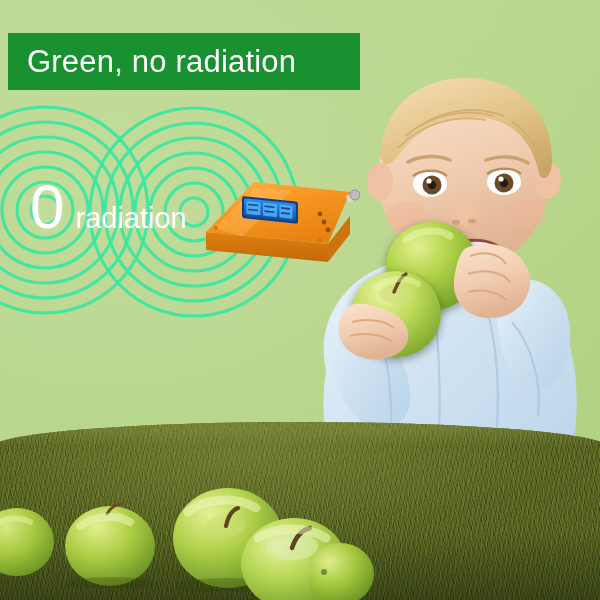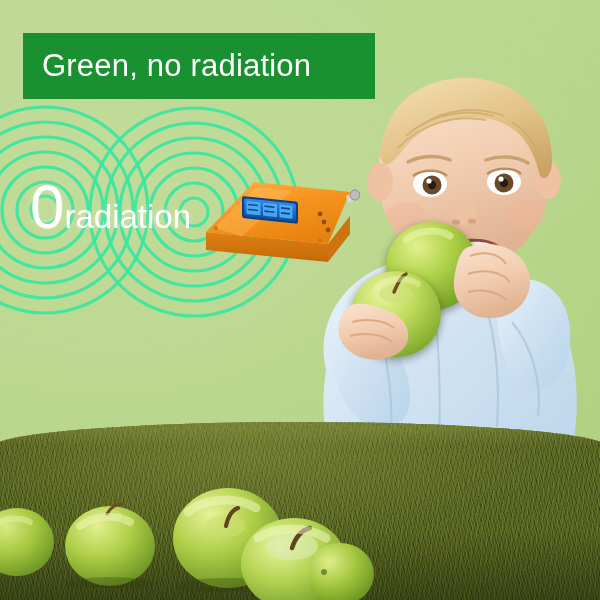--- a/index.html
+++ b/index.html
@@ -50,22 +50,22 @@
   .grass-fringe{
     position:absolute;left:-10px;right:-10px;top:-7px;height:18px;
     background-image:
       repeating-linear-gradient(80deg, #646f2a 0 1px, rgba(0,0,0,0) 1px 3px),
       repeating-linear-gradient(100deg, #4e591d 0 1px, rgba(0,0,0,0) 1px 4px);
     filter:blur(.3px);
   }
 
   
   .banner{
-    position:absolute;left:23px;top:33px;
-    width:352px;height:66px;
+    position:absolute;left:8px;top:33px;
+    width:352px;height:57px;
     background:#1a9131;
     display:flex;align-items:center;
   }
   .banner-text{
     color:#ffffff;
     font-size:31px;
     letter-spacing:.2px;
     padding-left:19px;
     white-space:nowrap;
     font-weight:400;
@@ -76,21 +76,21 @@
 
   
   .zero-wrap{
     position:absolute;left:30px;top:176px;
     display:flex;align-items:baseline;
     color:#ffffff;
     text-shadow:0 0 6px rgba(255,255,255,.25);
     white-space:nowrap;
   }
   .zero-big{font-size:62px;line-height:1;font-weight:300;letter-spacing:-1px;}
-  .zero-rest{font-size:33px;line-height:1;font-weight:300;margin-left:1px;}
+  .zero-rest{font-size:29px;line-height:1;font-weight:300;margin-left:12px;}
 
   
   .device{position:absolute;left:200px;top:160px;width:160px;height:115px;}
 
   
   .baby{position:absolute;left:280px;top:70px;width:320px;height:460px;}
 
   
   .apple{position:absolute;}
 

